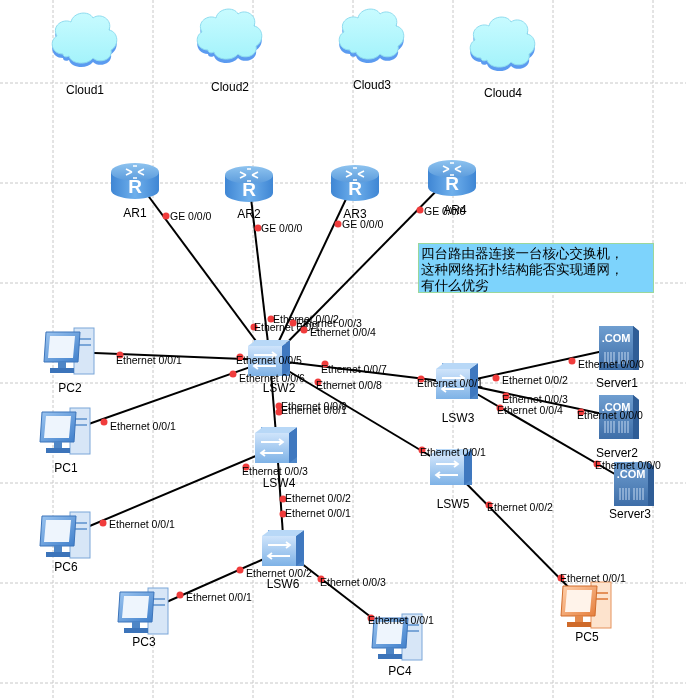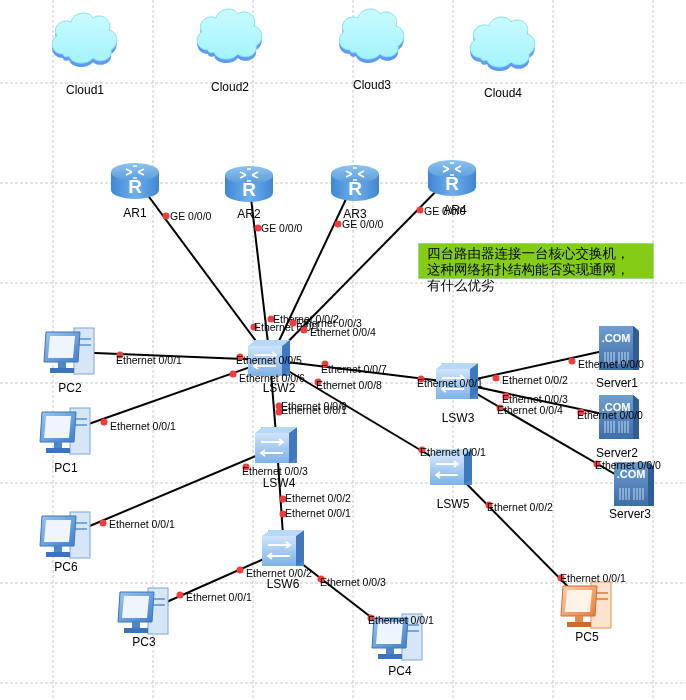--- a/index.html
+++ b/index.html
@@ -4,24 +4,24 @@
 <style>
   html, body { margin:0; padding:0; background:#ffffff; }
   body { width:686px; height:700px; overflow:hidden; position:relative;
          font-family:"Liberation Sans", "DejaVu Sans", sans-serif; }
   #canvas { position:absolute; left:0; top:0; width:686px; height:700px; }
   .lbl { font-size:10.5px; fill:#000; font-family:"Liberation Sans", "DejaVu Sans", sans-serif; }
   .dev-lbl { font-size:12px; fill:#000; font-family:"Liberation Sans", "DejaVu Sans", sans-serif; }
   .link { stroke:#000; stroke-width:2; }
   .port-dot { fill:#f03c3c; }
   .grid { stroke:#c8c8c8; stroke-width:1; stroke-dasharray:3 2; }
-  #note { position:absolute; left:418px; top:243px; width:236px; height:36px;
-          background:#84cc16; border:1px solid #9bd79b; box-sizing:border-box;
+  #note { position:absolute; left:418px; top:243px; width:236px; height:50px;
+          background:#7dd3fc; border:1px solid #9bd79b; box-sizing:border-box;
           font-family:"DejaVu Sans", sans-serif; font-size:13.5px; line-height:16px;
-          padding:1px 8px; color:#000; white-space:pre-wrap; }
+          padding:1px 2px; color:#000; white-space:pre-wrap; }
 </style>
 </head>
 <body>
 
 <svg id="canvas" width="686" height="700" xmlns="http://www.w3.org/2000/svg">
   <defs>
     <linearGradient id="gCloud" x1="0" y1="0" x2="0" y2="1">
       <stop offset="0" stop-color="#c8fbff"></stop>
         <stop offset="1" stop-color="#a4f3fb"></stop>
     </linearGradient>

